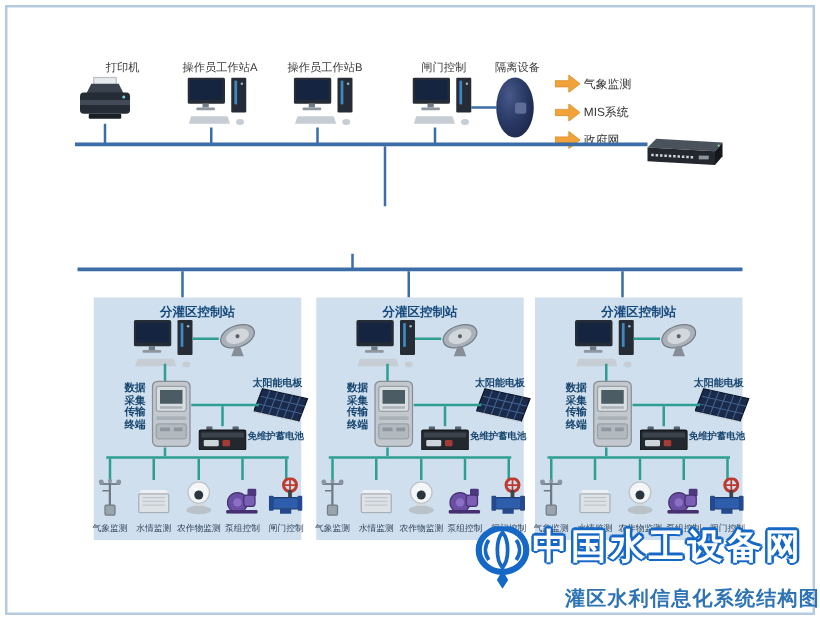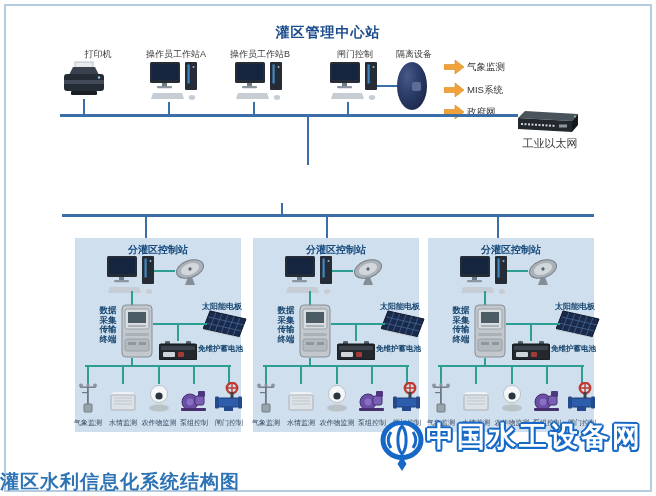--- a/index.html
+++ b/index.html
@@ -30,41 +30,40 @@
   .oval-chip{position:absolute;right:6px;top:20px;width:9px;height:9px;border-radius:2px;background:#5d6d95;}
   .station{position:absolute;top:238px;width:166px;height:194px;background:#cfdfee;margin-left:12px;}
   #stations .station:nth-of-type(1){left:63px;}
   #stations .station:nth-of-type(2){left:241px;}
   #stations .station:nth-of-type(3){left:416px;}
   .st-title{position:absolute;left:0;right:0;top:5px;text-align:center;font-size:10px;font-weight:bold;color:#174a7c;white-space:nowrap;}
   .st-vlabel{position:absolute;left:23px;top:68px;width:20px;font-size:8.5px;font-weight:bold;color:#17456e;line-height:9.5px;text-align:center;white-space:nowrap;}
   .st-small-label{position:absolute;font-size:8px;font-weight:bold;color:#17456e;text-align:center;white-space:nowrap;}
   .sensor-label{position:absolute;top:180px;font-size:7px;color:#33475c;text-align:center;white-space:nowrap;}
   .footer-title{
-    position:absolute;left:0;right:0;top:469px;text-align:left;
-    font-size:19px;font-weight:bold;color:#2e74b5;letter-spacing:1px;white-space:nowrap;
+    position:absolute;left:0;right:0;top:469px;text-align:right;
+    font-size:16px;font-weight:bold;color:#2e74b5;letter-spacing:1px;white-space:nowrap;
   }
   #watermark{position:absolute;left:0;top:0;width:656px;height:496px;z-index:50;pointer-events:none;}
   .wm-name{
     position:absolute;left:426px;top:418px;font-size:28px;font-weight:bold;color:#ffffff;letter-spacing:3px;white-space:nowrap;
     text-shadow:-2px 0 #1668c7,2px 0 #1668c7,0 -2px #1668c7,0 2px #1668c7,
                 -1.5px -1.5px #1668c7,1.5px -1.5px #1668c7,-1.5px 1.5px #1668c7,1.5px 1.5px #1668c7;
   }
   .wm-url{
     position:absolute;left:436px;top:450px;font-size:12.5px;font-weight:bold;color:#1668c7;white-space:nowrap;
     text-shadow:-1px 0 #ffffff,1px 0 #ffffff,0 -1px #ffffff,0 1px #ffffff;
   }
 </style>
 </head>
 <body>
 
 <div id="canvas">
   <div id="frame"></div>
 
-  <div class="hdr">灌区管理中心站</div>
 
   <div class="device-label" style="left:68px;top:48px;width:60px">打印机</div>
   <svg class="abs" style="left:62px;top:61px" width="44" height="38" viewBox="0 0 44 38">
     <rect x="13" y="1" width="18" height="7" fill="#e8ebee" stroke="#b9c1c8"></rect>
     <path d="M7,14 L11,6 H33 L37,14 Z" fill="#3a424d"></path>
     <rect x="2" y="13" width="40" height="17" rx="3" fill="#262c35"></rect>
     <rect x="2" y="19" width="40" height="4" fill="#414a56"></rect>
     <rect x="9" y="30" width="26" height="4" rx="1" fill="#1a1f26"></rect>
     <circle cx="37" cy="16.5" r="1.2" fill="#7fd0e8"></circle>
   </svg>
@@ -145,21 +144,20 @@
       <rect x="19" y="15.8" width="2" height="2"></rect>
         <rect x="22.5" y="16" width="2" height="2"></rect>
       <rect x="26" y="16.2" width="2" height="2"></rect>
         <rect x="29.5" y="16.4" width="2" height="2"></rect>
       <rect x="33" y="16.6" width="2" height="2"></rect>
         <rect x="36.5" y="16.8" width="2" height="2"></rect>
     </g>
     <rect x="43" y="16.5" width="8" height="3" fill="#8d959e"></rect>
     <circle cx="59" cy="8.5" r="0.9" fill="#8fd0a0"></circle>
   </svg>
-  <div class="switch-label" style="left:506px;top:136px;width:88px">工业以太网</div>
 
   <div class="line vline" style="left:307px;top:117px;height:48px"></div>
   <div class="line vline" style="left:281px;top:203px;height:12px"></div>
 
   <div class="line bus" style="left:62px;top:214px;width:532px"></div>
   <div class="line vline" style="left:145px;top:217px;height:21px"></div>
   <div class="line vline" style="left:326px;top:217px;height:21px"></div>
   <div class="line vline" style="left:497px;top:217px;height:21px"></div>
 
   <div id="stations">

